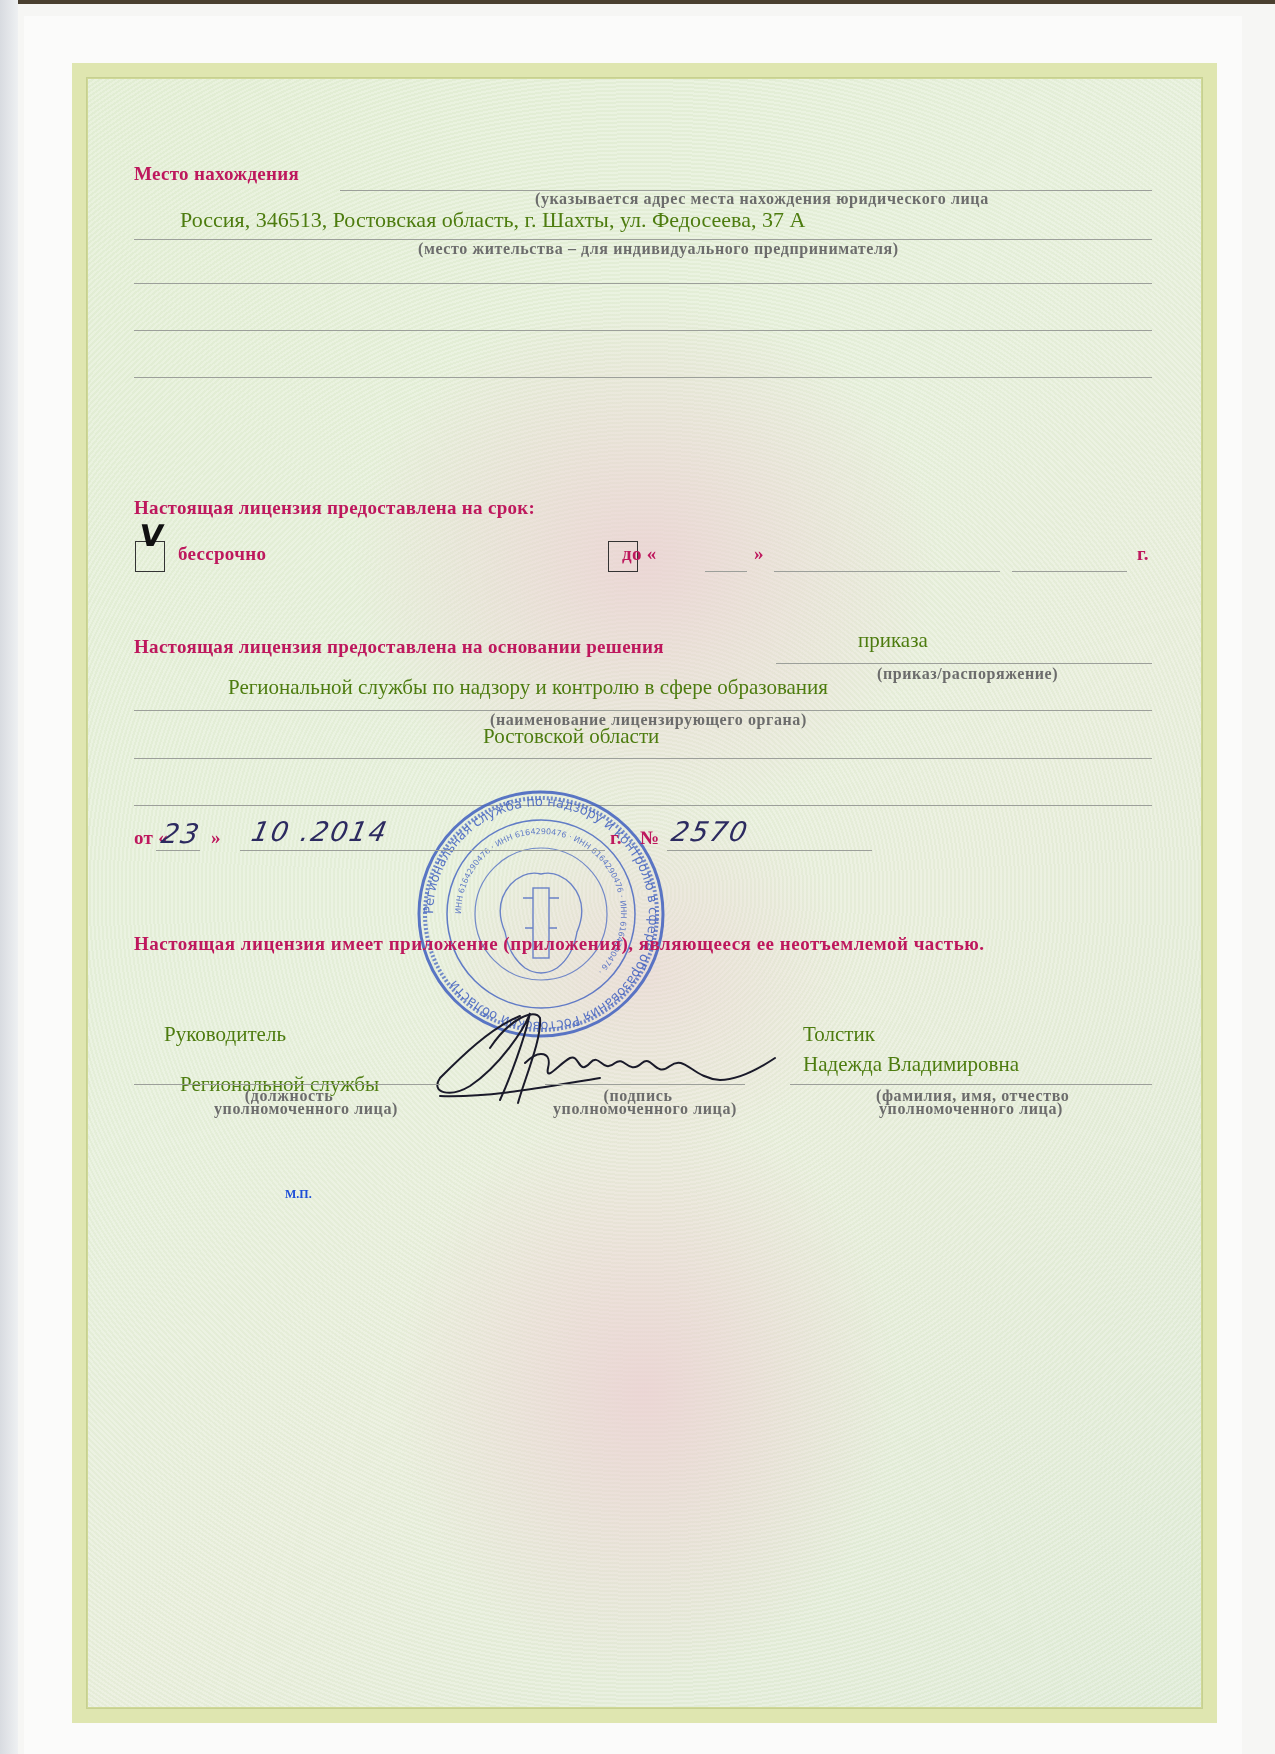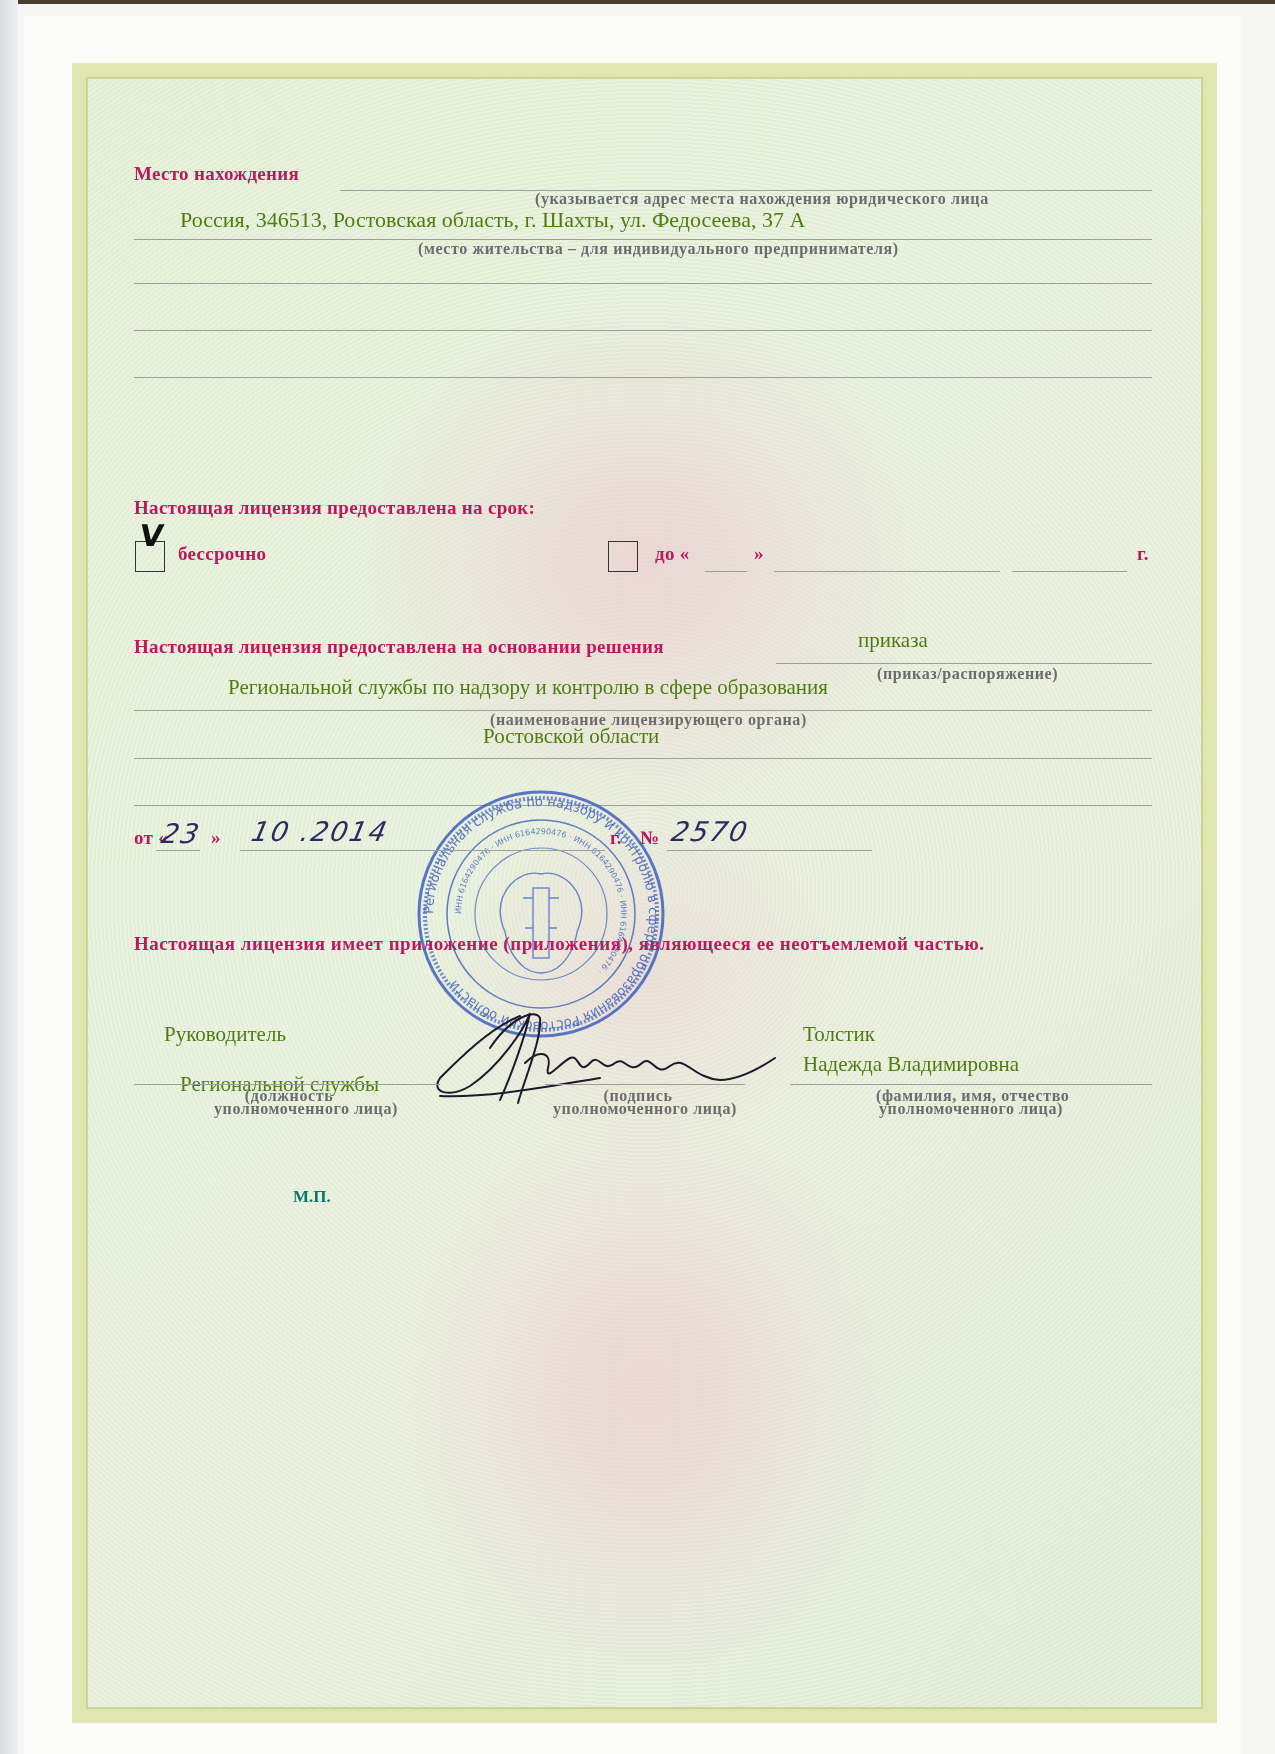--- a/index.html
+++ b/index.html
@@ -29,21 +29,21 @@
   .el { position:absolute; white-space:nowrap; }
   .label { font-family:"Liberation Serif", serif; font-size:19px; font-weight:bold; letter-spacing:0.3px; color:#be185d; }
   .value { font-family:Liberation Serif, serif; font-size:21px; color:#4d7c0f; }
   .hint { font-family:"Liberation Serif", serif; font-size:16px; font-weight:bold; color:#6c6c6c; letter-spacing:0.6px; text-align:center; line-height:13px; }
   .line { position:absolute; height:1px; background:#9c9f9a; }
   .hand { font-family:"DejaVu Sans", sans-serif; font-style:italic; font-size:27px; color:#2c2a60; transform:skewX(-12deg); letter-spacing:2px; }
   .checkbox { position:absolute; width:28px; height:29px; border:1.5px solid #333; background:transparent; }
   .checkmark { position:absolute; font-family:"DejaVu Sans", sans-serif; font-weight:bold; font-size:30px; color:#111; transform:skewX(-8deg); }
   .stamp { position:absolute; left:415px; top:788px; width:252px; height:252px; }
   .signature { position:absolute; left:430px; top:1008px; width:360px; height:100px; }
-  .mp { font-family:"Liberation Serif", serif; font-size:17px; font-weight:bold; color:#0f766e;margin-left:8px; }
+  .mp { font-family:"Liberation Serif", serif; font-size:12px; font-weight:bold; color:#1d4ed8; }
 </style>
 </head>
 <body>
 
 <div class="topstrip"></div>
 <div class="leftstrip"></div>
 <div class="paper"></div>
 <div class="frame"></div>
 
 <div class="el label" style="left:134px; top:163px;">Место нахождения</div>
@@ -55,21 +55,21 @@
 <div class="line" style="left:134px; top:283px; width:1018px;"></div>
 <div class="line" style="left:134px; top:330px; width:1018px;"></div>
 <div class="line" style="left:134px; top:377px; width:1018px;"></div>
 
 <div class="el label" style="left:134px; top:497px;">Настоящая лицензия предоставлена на срок:</div>
 <div class="checkbox" style="left:135px; top:541px;"></div>
 <div class="el checkmark" style="left:140px; top:518px;">V</div>
 <div class="el label" style="left:178px; top:543px;">бессрочно</div>
 
 <div class="checkbox" style="left:608px; top:541px;"></div>
-<div class="el label" style="left:655px; top:543px;">до «</div>
+<div class="el label" style="left:622px; top:543px;">до «</div>
 <div class="line" style="left:705px; top:571px; width:42px;"></div>
 <div class="el label" style="left:754px; top:543px;">»</div>
 <div class="line" style="left:774px; top:571px; width:226px;"></div>
 <div class="line" style="left:1012px; top:571px; width:115px;"></div>
 <div class="el label" style="left:1137px; top:543px;">г.</div>
 
 <div class="el label" style="left:134px; top:636px;">Настоящая лицензия предоставлена на основании решения</div>
 <div class="el value" style="left:858px; top:628px;">приказа</div>
 <div class="line" style="left:776px; top:663px; width:376px;"></div>
 <div class="el hint" style="left:877px; top:667px;">(приказ/распоряжение)</div>

